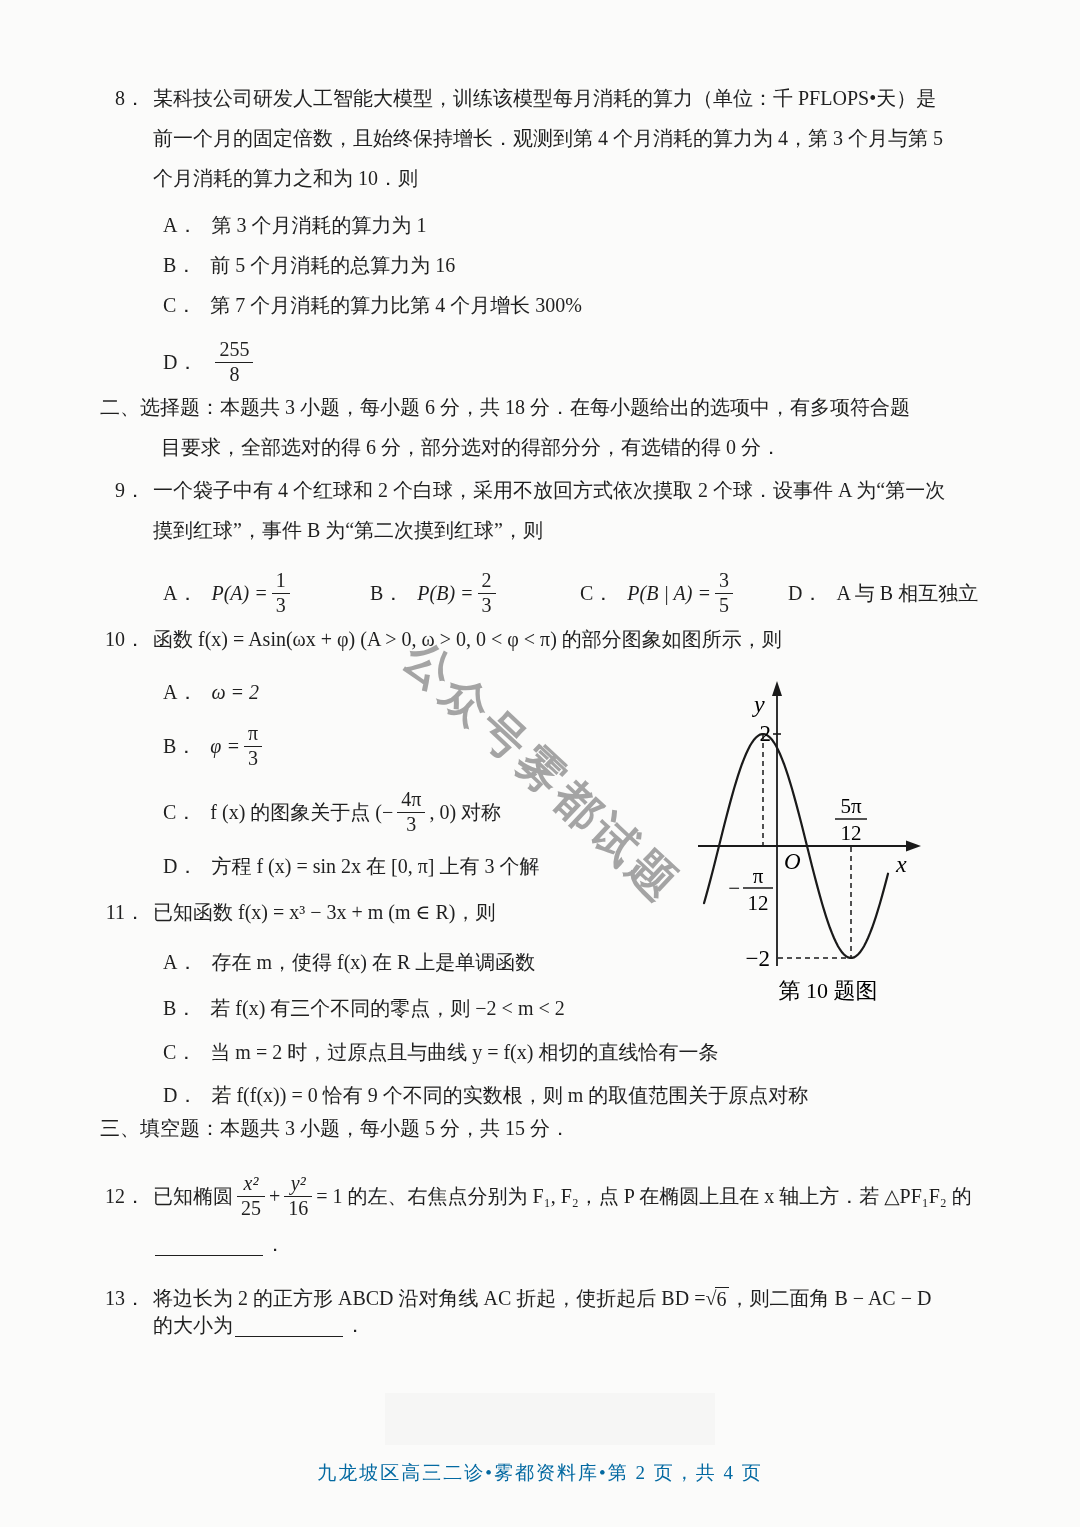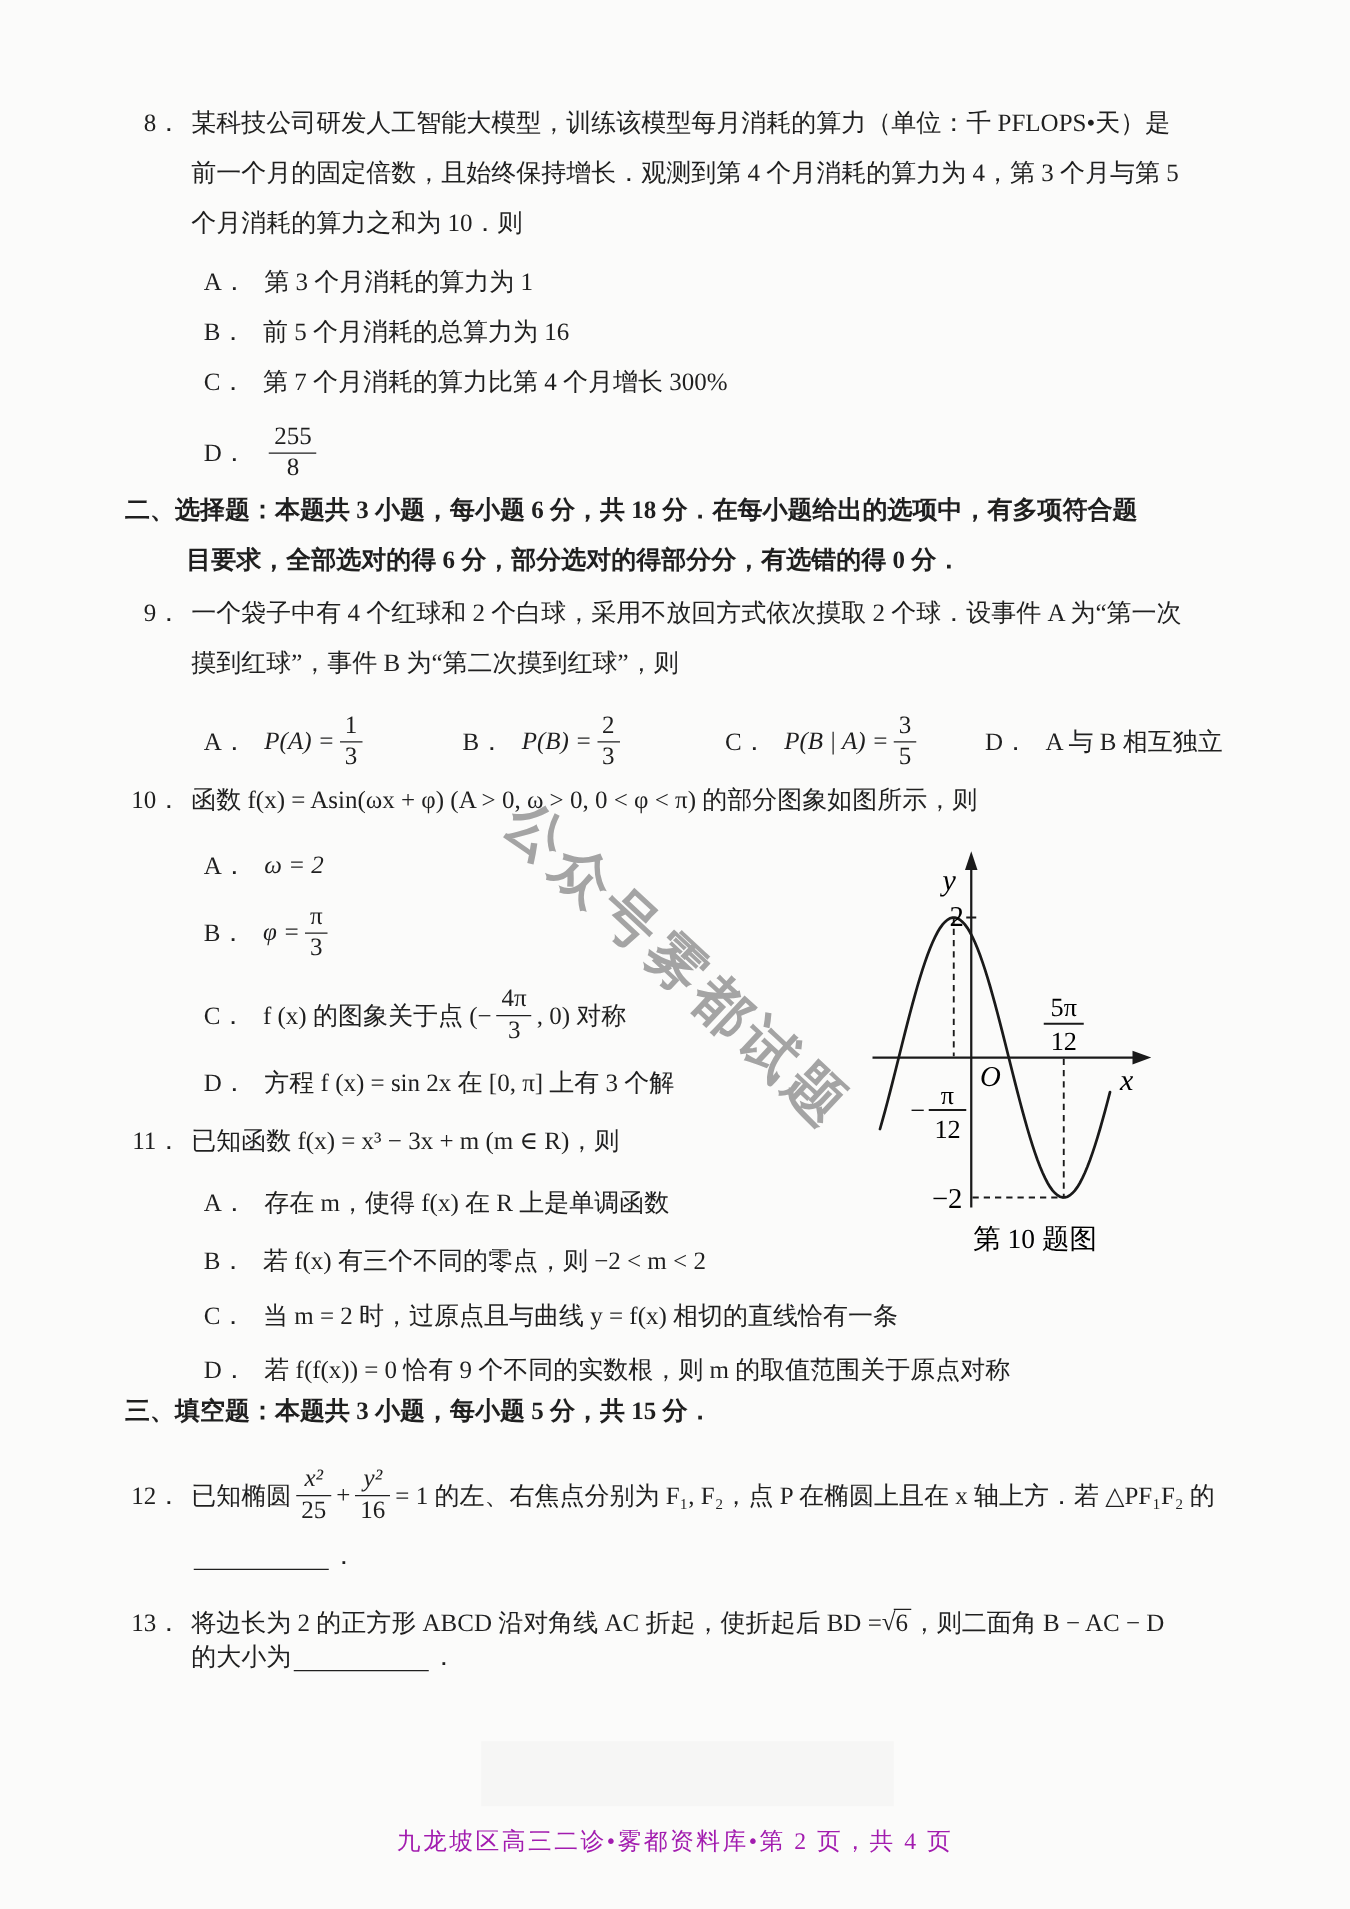--- a/index.html
+++ b/index.html
@@ -2,36 +2,36 @@
 <html><head>
 <meta charset="utf-8">
 <style>
   html,body{margin:0;padding:0;}
   body{width:1080px;height:1527px;position:relative;background:#fbfbfa;
        font-family:"Liberation Serif","DejaVu Serif",serif;
        font-size:20px;color:#1f1f1f;overflow:hidden;}
   .row{position:absolute;white-space:nowrap;display:flex;align-items:center;}
   .qnum{display:inline-block;width:50px;text-align:right;margin-right:8px;flex:none;}
   .olabel{margin-right:14px;flex:none;}
-  .bold{font-weight:700;}
+  .bold{font-weight:400;}
   .mi{font-style:italic;text-align:center;}
   .frac{display:inline-flex;flex-direction:column;text-align:center;
         line-height:1.08;margin:12px 4px;flex:none;}
   .frac .num{padding:0 4px 1px;border-bottom:1.7px solid #1f1f1f;}
   .frac .den{padding:1px 4px 0;}
   .blank{display:inline-block;width:108px;border-bottom:1.6px solid #1f1f1f;
          height:1.05em;margin:0 2px;}
   .radical{letter-spacing:-1px;}
   .radicand{border-top:1.6px solid #1f1f1f;padding:0 3px 0 1px;}
   .watermark{position:absolute;left:542px;top:772px;
              transform:translate(-50%,-50%) rotate(43deg);
              font-size:46px;letter-spacing:5px;color:#8f8f8f;opacity:.8;
              font-weight:600;white-space:nowrap;}
   .footer{position:absolute;left:0;top:1460px;width:1080px;text-align:center;
-          font-size:19px;letter-spacing:2px;color:#a21caf;}
+          font-size:19px;letter-spacing:2px;color:#0369a1;}
   .scanbox{position:absolute;left:385px;top:1393px;width:330px;height:52px;
            background:#f6f6f5;}
   svg text{font-family:"Liberation Serif","DejaVu Serif",serif;}
 </style>
 </head>
 <body>
 
 <div class="scanbox"></div>
 
 <div class="watermark">公众号雾都试题</div>
@@ -62,21 +62,21 @@
   <span class="olabel">D．</span>
   <span class="frac">
     <span class="num">255</span>
     <span class="den">8</span>
   </span>
 </div>
 
 <div class="row bold" style="left:100px;top:394px;">
   <span>二、选择题：本题共 3 小题，每小题 6 分，共 18 分．在每小题给出的选项中，有多项符合题</span>
 </div>
-<div class="row bold" style="left:149px;top:434px;">
+<div class="row bold" style="left:161px;top:434px;">
   <span>目要求，全部选对的得 6 分，部分选对的得部分分，有选错的得 0 分．</span>
 </div>
 
 <div class="row" style="left:95px;top:477px;">
   <span class="qnum">9．</span>
   <span>一个袋子中有 4 个红球和 2 个白球，采用不放回方式依次摸取 2 个球．设事件 A 为“第一次</span>
 </div>
 <div class="row" style="left:153px;top:517px;">
   <span>摸到红球”，事件 B 为“第二次摸到红球”，则</span>
 </div>

